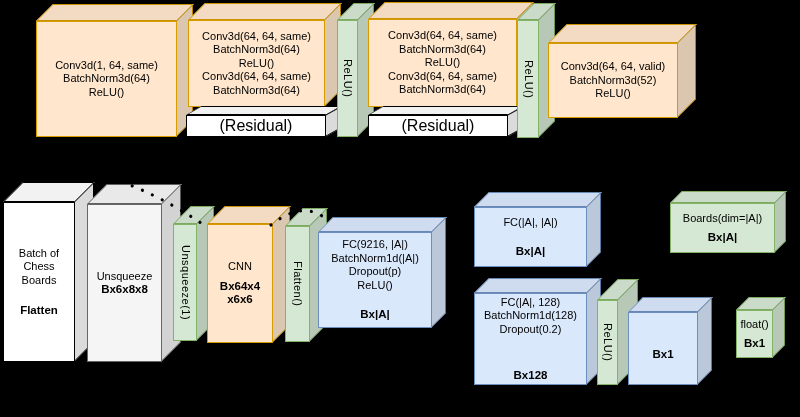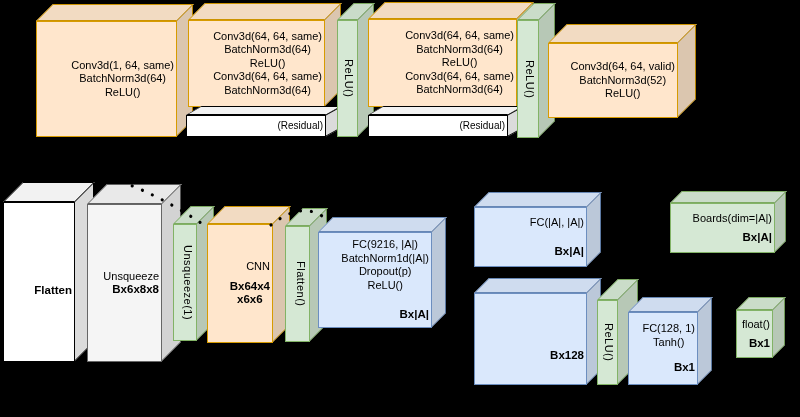--- a/index.html
+++ b/index.html
@@ -7,39 +7,39 @@
     position:relative;width:800px;height:417px;overflow:hidden;
     background:var(--background,#000);
     font-family:"Liberation Sans",sans-serif;
   }
   
   .box{position:absolute;left:var(--x);top:var(--y);}
   .f{position:absolute;box-sizing:border-box;border:1px solid var(--s);}
   .front{
     left:0;top:var(--d);width:var(--w);height:var(--h);
     background:var(--c);
-    display:flex;flex-direction:column;align-items:flex-end;justify-content:center;
+    display:flex;flex-direction:column;align-items:center;justify-content:center;
     text-align:center;padding:2px;
     font-size:11px;line-height:13.5px;color:var(--text_color,#000);
   }
   .topf{
     left:0;top:0;width:var(--w);height:var(--d);
     background:var(--c);filter:brightness(.95);
     transform:skewX(-45deg);transform-origin:left bottom;
   }
   .sidef{
     left:calc(var(--w) - 1px);top:var(--d);width:var(--d);height:var(--h);
     background:var(--c);filter:brightness(.86);
     transform:skewY(-45deg);transform-origin:left top;
   }
   
   .bar{--d:9px;}
   .bar .topf{transform:skewX(-60deg);}
   .bar .sidef{width:16px;transform:skewY(-29deg);}
-  .bar .front{font-size:10px;}
+  .bar .front{font-size:16px;}
   
   .orange{--c:var(--orange_fill,#ffe6cc);--s:var(--orange_stroke,#d79b00);}
   .green {--c:var(--green_fill,#d5e8d4);--s:var(--green_stroke,#82b366);}
   .blue  {--c:var(--blue_fill,#dae8fc);--s:var(--blue_stroke,#6c8ebf);}
   .gray  {--c:var(--gray_fill,#f5f5f5);--s:var(--gray_stroke,#666666);}
   .white {--c:var(--white_fill,#ffffff);--s:var(--white_stroke,#000000);}
   .txt{white-space:pre-line;}
   .dim{white-space:pre-line;font-weight:700;font-size:11.5px;}
   .vert .txt{writing-mode:vertical-rl;letter-spacing:.5px;}
   .dots{position:absolute;left:0;top:0;pointer-events:none;}
@@ -120,20 +120,23 @@
       <span class="txt">Conv3d(64, 64, valid)
 BatchNorm3d(52)
 ReLU()</span>
     </div>
   </div>
 
   <div class="box white" style="--x:3px;--y:182px;--w:72px;--h:160px;--d:20px">
     <div class="f topf"></div>
     <div class="f sidef"></div>
     <div class="f front">
+      <span class="txt">Batch of
+Chess
+Boards</span>
       <span class="dim" style="margin-top:17px">Flatten</span>
     </div>
   </div>
 
   <div class="box gray" style="--x:87px;--y:184px;--w:75px;--h:158px;--d:20px">
     <div class="f topf"></div>
     <div class="f sidef"></div>
     <div class="f front">
       <span class="txt">Unsqueeze</span>
       <span class="dim" style="">Bx6x8x8</span>
@@ -184,38 +187,39 @@
     <div class="f front">
       <span class="txt">FC(|A|, |A|)</span>
       <span class="dim" style="margin-top:15px">Bx|A|</span>
     </div>
   </div>
 
   <div class="box blue" style="--x:474px;--y:278px;--w:113px;--h:92px;--d:15px">
     <div class="f topf"></div>
     <div class="f sidef"></div>
     <div class="f front">
+      <span class="txt">FC(|A|, 128)
+BatchNorm1d(128)
+Dropout(0.2)</span>
       <span class="dim" style="margin-top:33px">Bx128</span>
     </div>
   </div>
 
   <div class="box green vert" style="--x:597px;--y:279px;--w:21px;--h:85px;--d:21px">
     <div class="f topf"></div>
     <div class="f sidef"></div>
     <div class="f front">
       <span class="txt">ReLU()</span>
     </div>
   </div>
 
   <div class="box blue" style="--x:628px;--y:297px;--w:70px;--h:73px;--d:15px">
     <div class="f topf"></div>
     <div class="f sidef"></div>
     <div class="f front">
-      <span class="txt">FC(128, 1)
-Tanh()</span>
       <span class="dim" style="margin-top:12px">Bx1</span>
     </div>
   </div>
 
   <div class="box green" style="--x:670px;--y:191px;--w:105px;--h:50px;--d:12px">
     <div class="f topf"></div>
     <div class="f sidef"></div>
     <div class="f front">
       <span class="txt">Boards(dim=|A|)</span>
       <span class="dim" style="margin-top:6px">Bx|A|</span>

